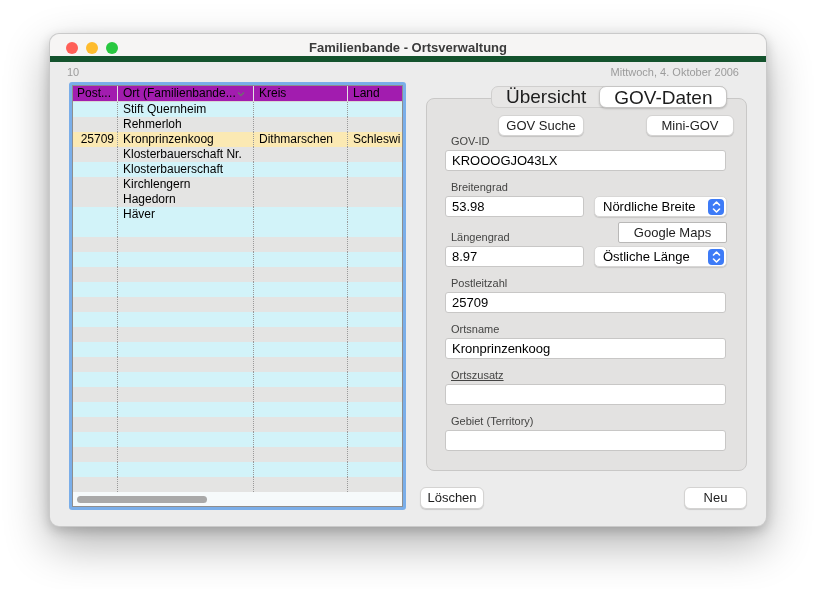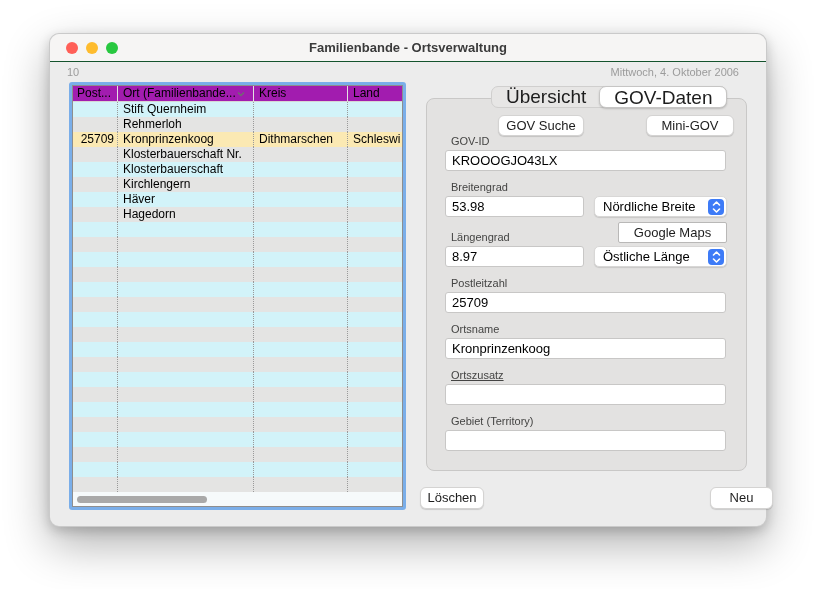--- a/index.html
+++ b/index.html
@@ -12,21 +12,21 @@
   }
   .window {
     position:absolute; left:49px; top:33px; width:718px; height:494px;
     background:#ececec; border-radius:10px;
     border:1px solid rgba(0,0,0,0.14);
     box-shadow:0 18px 45px rgba(0,0,0,0.30), 0 4px 12px rgba(0,0,0,0.18);
   }
   .titlebar {
     position:absolute; left:0; top:0; right:0; height:28px;
     background:#f6f5f4; border-radius:10px 10px 0 0;
-    border-bottom:1px solid #14532d;
+    border-bottom:6px solid #14532d;
   }
   .traffic { position:absolute; top:8px; width:12px; height:12px; border-radius:50%; }
   .tl-red    { left:16px;  background:#ff5f57; }
   .tl-yellow { left:36px;  background:#febc2e; }
   .tl-green  { left:56px;  background:#28c840; }
   .win-title {
     position:absolute; left:0; right:0; top:0; height:28px; line-height:28px;
     text-align:center; font-size:13px; font-weight:bold; color:#3b3b3b;
   }
   .count-label { position:absolute; left:17px; top:32px; font-size:11px; color:#9b9b9b; }
@@ -183,29 +183,29 @@
             <div class="tcell c1">Klosterbauerschaft</div>
             <div class="tcell c2"></div>
             <div class="tcell c3"></div>
           </div>
           <div class="trow stripe-b">
             <div class="tcell c0"></div>
             <div class="tcell c1">Kirchlengern</div>
             <div class="tcell c2"></div>
             <div class="tcell c3"></div>
           </div>
+          <div class="trow stripe-b">
+            <div class="tcell c0"></div>
+            <div class="tcell c1">Hagedorn</div>
+            <div class="tcell c2"></div>
+            <div class="tcell c3"></div>
+          </div>
           <div class="trow stripe-a">
             <div class="tcell c0"></div>
             <div class="tcell c1">Häver</div>
-            <div class="tcell c2"></div>
-            <div class="tcell c3"></div>
-          </div>
-          <div class="trow stripe-b">
-            <div class="tcell c0"></div>
-            <div class="tcell c1">Hagedorn</div>
             <div class="tcell c2"></div>
             <div class="tcell c3"></div>
           </div>
           <div class="trow stripe-a">
             <div class="tcell c0"></div>
             <div class="tcell c1"></div>
             <div class="tcell c2"></div>
             <div class="tcell c3"></div>
           </div>
           <div class="trow stripe-b">
@@ -362,15 +362,15 @@
   <div class="field-label" style="left:401px; top:289px;">Ortsname</div>
   <input class="text-input" style="left: 395px; top: 304px; width: 281px;" value="Kronprinzenkoog">
 
   <div class="field-label" style="left:401px; top:335px;text-decoration:underline;">Ortszusatz</div>
   <input class="text-input" style="left: 395px; top: 350px; width: 281px;" value="">
 
   <div class="field-label" style="left:401px; top:381px;">Gebiet (Territory)</div>
   <input class="text-input" style="left: 395px; top: 396px; width: 281px;" value="">
 
   <div class="btn" style="left:370px; top:453px; width:64px; height:22px; line-height:20px;">Löschen</div>
-  <div class="btn" style="left:660px; top:453px; width:63px; height:22px; line-height:20px;">Neu</div>
+  <div class="btn" style="left:634px; top:453px; width:63px; height:22px; line-height:20px;">Neu</div>
 
 </div>
 
 </body></html>

